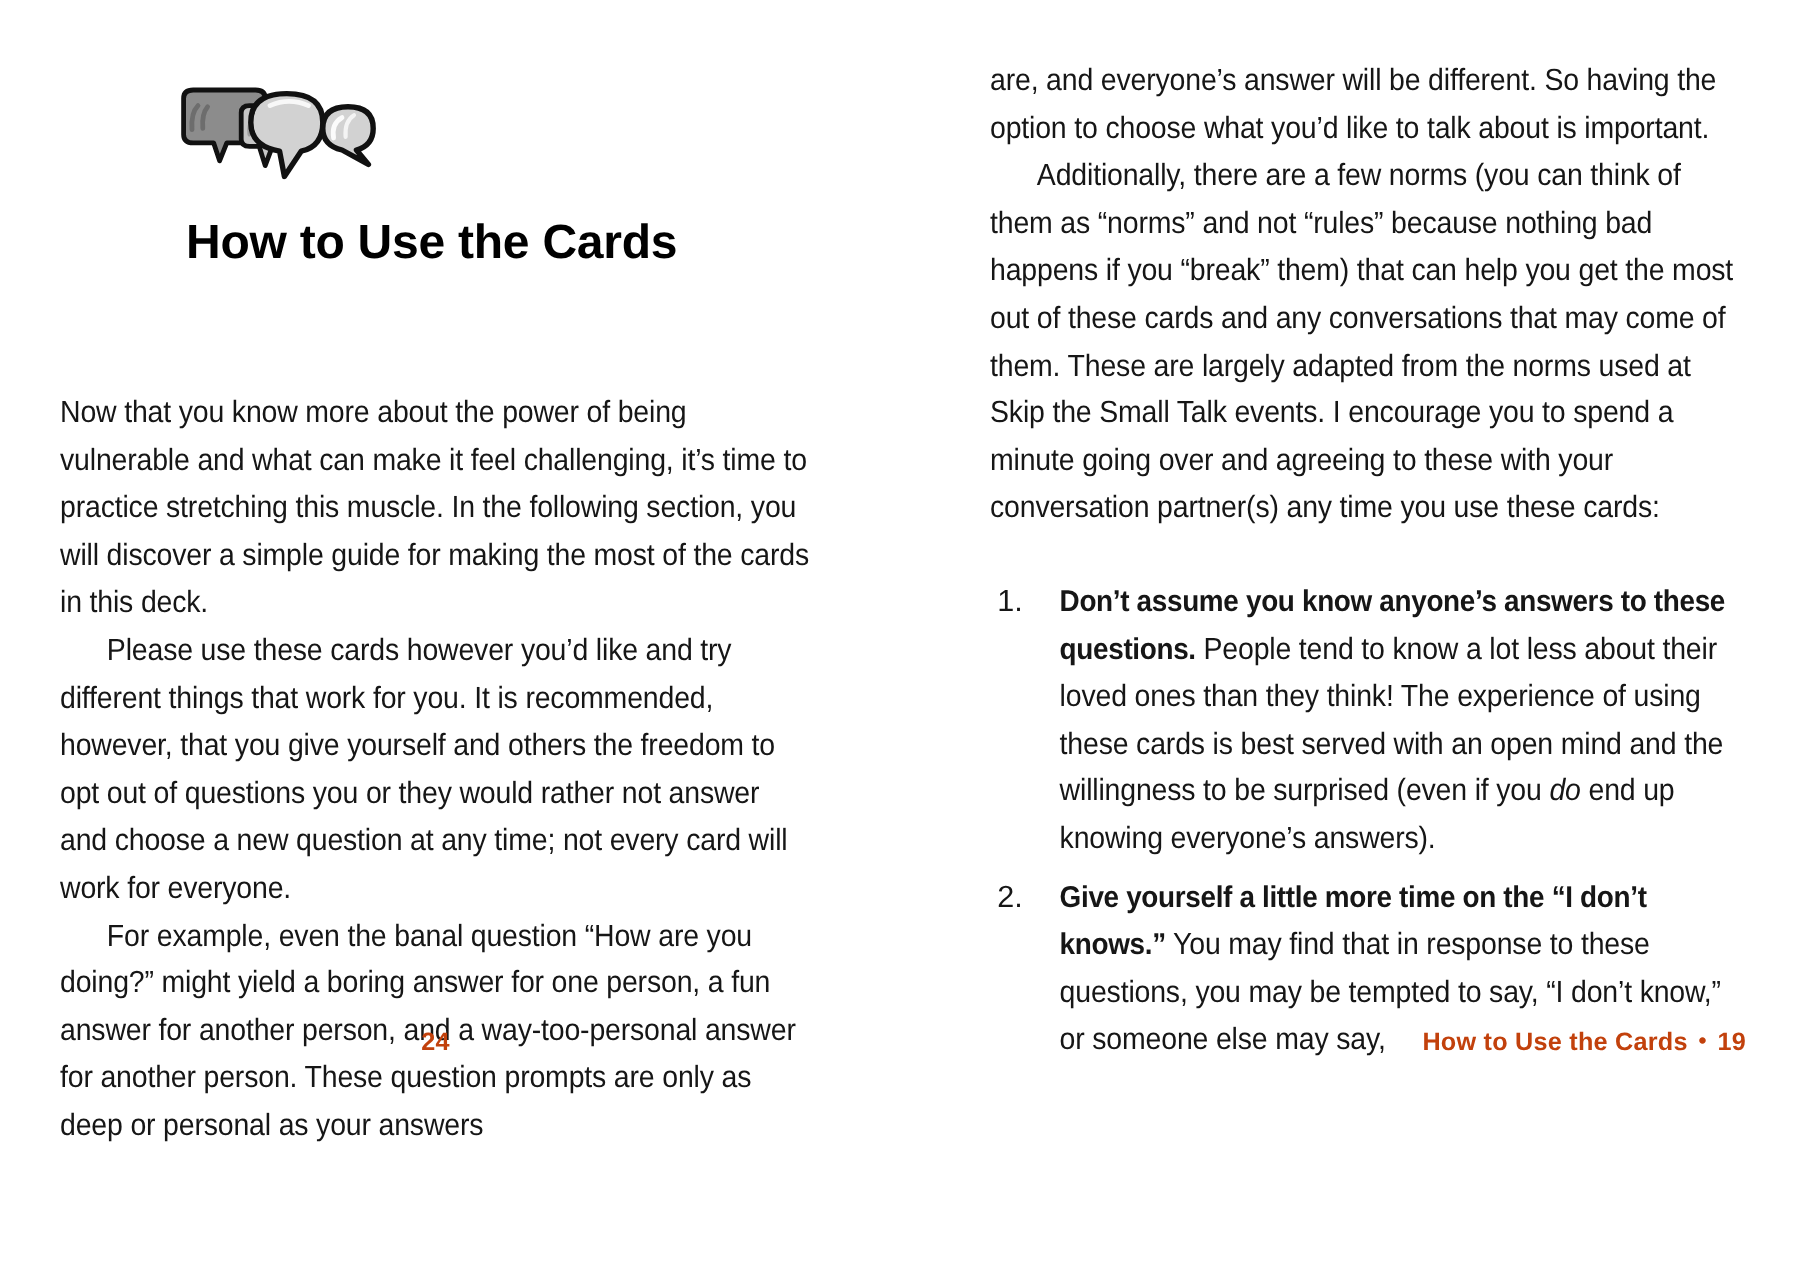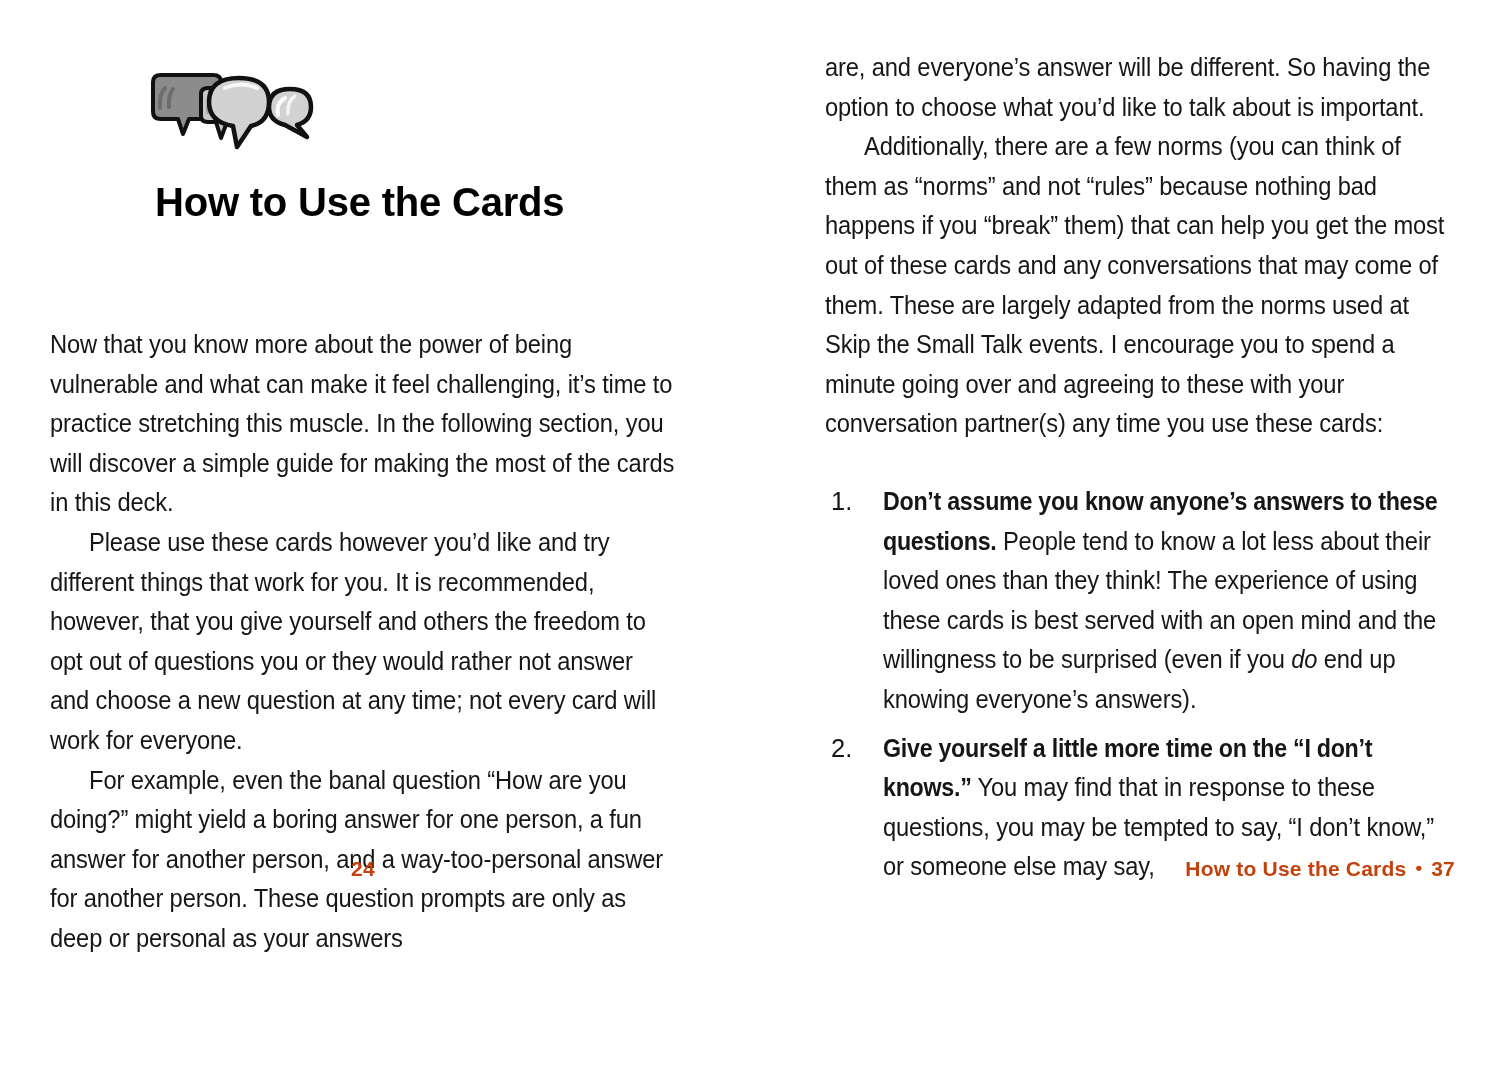--- a/index.html
+++ b/index.html
@@ -201,17 +201,17 @@
         <span class="norm-num">1.</span>
         <span class="norm-text"><span class="norm-lead">Don’t assume you know anyone’s answers to these questions.</span><span> People tend to know a lot less about their loved ones than they think! The experience of using these cards is best served with an open mind and the willingness to be surprised (even if you </span><span class="norm-em">do</span><span> end up knowing everyone’s answers).</span></span>
       </li>
       <li>
         <span class="norm-num">2.</span>
         <span class="norm-text"><span class="norm-lead">Give yourself a little more time on the “I don’t knows.”</span><span> You may find that in response to these questions, you may be tempted to say, “I don’t know,” or someone else may say,</span></span>
       </li>
     </ol>
 
     <div class="footer footer-right">
-      <span>How to Use the Cards</span><span class="dot">•</span><span>37</span>
+      <span>How to Use the Cards</span><span class="dot">•</span><span>19</span>
     </div>
   </div>
 
 </div>
 
 </body></html>

